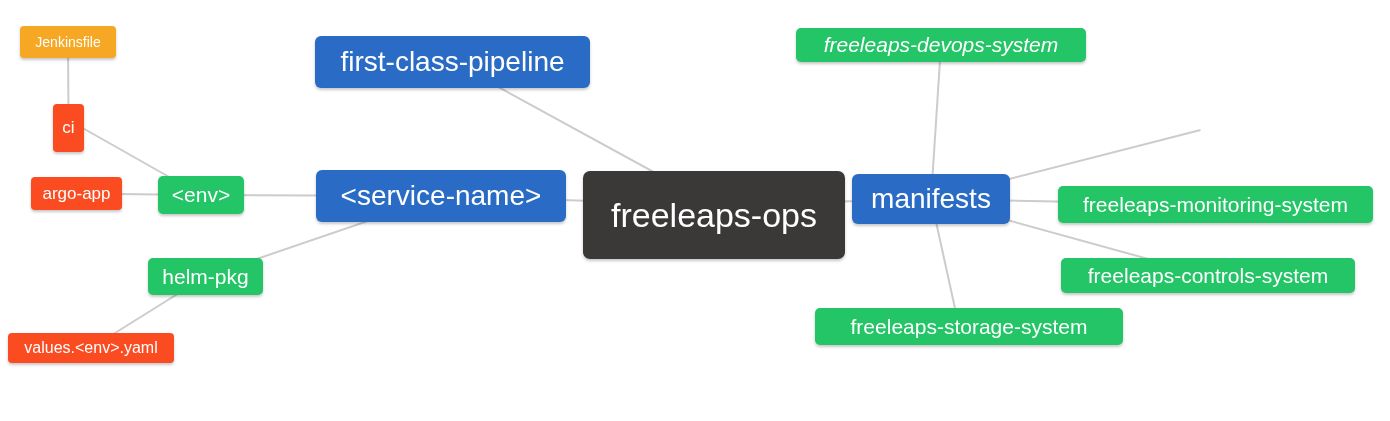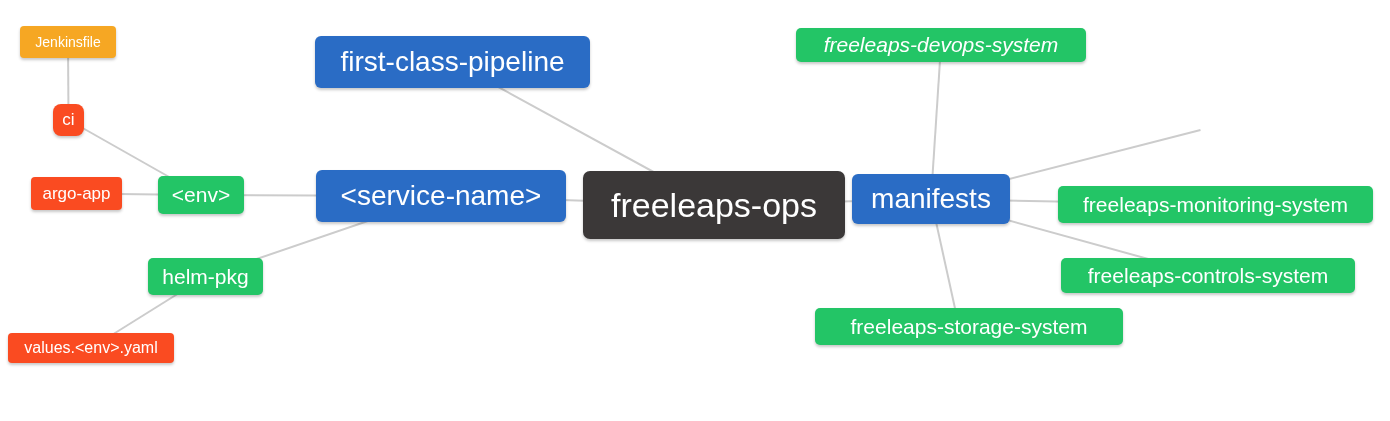--- a/index.html
+++ b/index.html
@@ -49,33 +49,33 @@
       <line x1="452.5" y1="62" x2="714" y2="205" stroke="#CCCCCC" stroke-width="2"></line>
       <line x1="441" y1="196" x2="714" y2="205" stroke="#CCCCCC" stroke-width="2"></line>
       <line x1="714" y1="205" x2="931" y2="199" stroke="#CCCCCC" stroke-width="2"></line>
       <line x1="931" y1="199" x2="941" y2="45" stroke="#CCCCCC" stroke-width="2"></line>
       <line x1="931" y1="199" x2="1200.5" y2="130" stroke="#CCCCCC" stroke-width="2"></line>
       <line x1="931" y1="199" x2="1215.5" y2="204.5" stroke="#CCCCCC" stroke-width="2"></line>
       <line x1="931" y1="199" x2="1208" y2="275.5" stroke="#CCCCCC" stroke-width="2"></line>
       <line x1="931" y1="199" x2="959" y2="326.5" stroke="#CCCCCC" stroke-width="2"></line>
     </svg>
 
-  <div class="node lv-root" style="left: 583px; top: 171px; width: 262px; height: 68px; background: rgb(59, 56, 56);">freeleaps-ops</div>
+  <div class="node lv-root" style="left: 583px; top: 171px; width: 262px; height: 88px; background: rgb(59, 56, 56);">freeleaps-ops</div>
 
   <div class="node lv-branch" style="left: 315px; top: 36px; width: 275px; height: 52px; background: rgb(42, 108, 197);">first-class-pipeline</div>
 
   <div class="node lv-branch" style="left: 316px; top: 170px; width: 250px; height: 52px; background: rgb(42, 108, 197); text-align: center;">&lt;service-name&gt;</div>
 
   <div class="node lv-branch" style="left: 852px; top: 174px; width: 158px; height: 50px; background: rgb(42, 108, 197);">manifests</div>
 
   <div class="node lv-sub" style="left: 158px; top: 176px; width: 86px; height: 38px; background: rgb(35, 197, 102);">&lt;env&gt;</div>
 
   <div class="node lv-sub" style="left: 148px; top: 258px; width: 115px; height: 37px; background: rgb(35, 197, 102);">helm-pkg</div>
 
-  <div class="node lv-detail" style="left: 53px; top: 104px; width: 31px; height: 32px; background: rgb(250, 75, 33); border-radius: 8px;">ci</div>
+  <div class="node lv-detail" style="left: 53px; top: 104px; width: 31px; height: 48px; background: rgb(250, 75, 33);">ci</div>
 
   <div class="node lv-detail" style="left: 31px; top: 177px; width: 91px; height: 33px; background: rgb(250, 75, 33);">argo-app</div>
 
   <div class="node lv-detail" style="left: 8px; top: 333px; width: 166px; height: 30px; font-size: 16px; background: rgb(250, 75, 33);">values.&lt;env&gt;.yaml</div>
 
   <div class="node lv-leaf" style="left: 20px; top: 26px; width: 96px; height: 32px; background: rgb(246, 167, 35);">Jenkinsfile</div>
 
   <div class="node lv-sub" style="left: 796px; top: 28px; width: 290px; height: 34px; background: rgb(35, 197, 102); font-style: italic;">freeleaps-devops-system</div>
 
 

